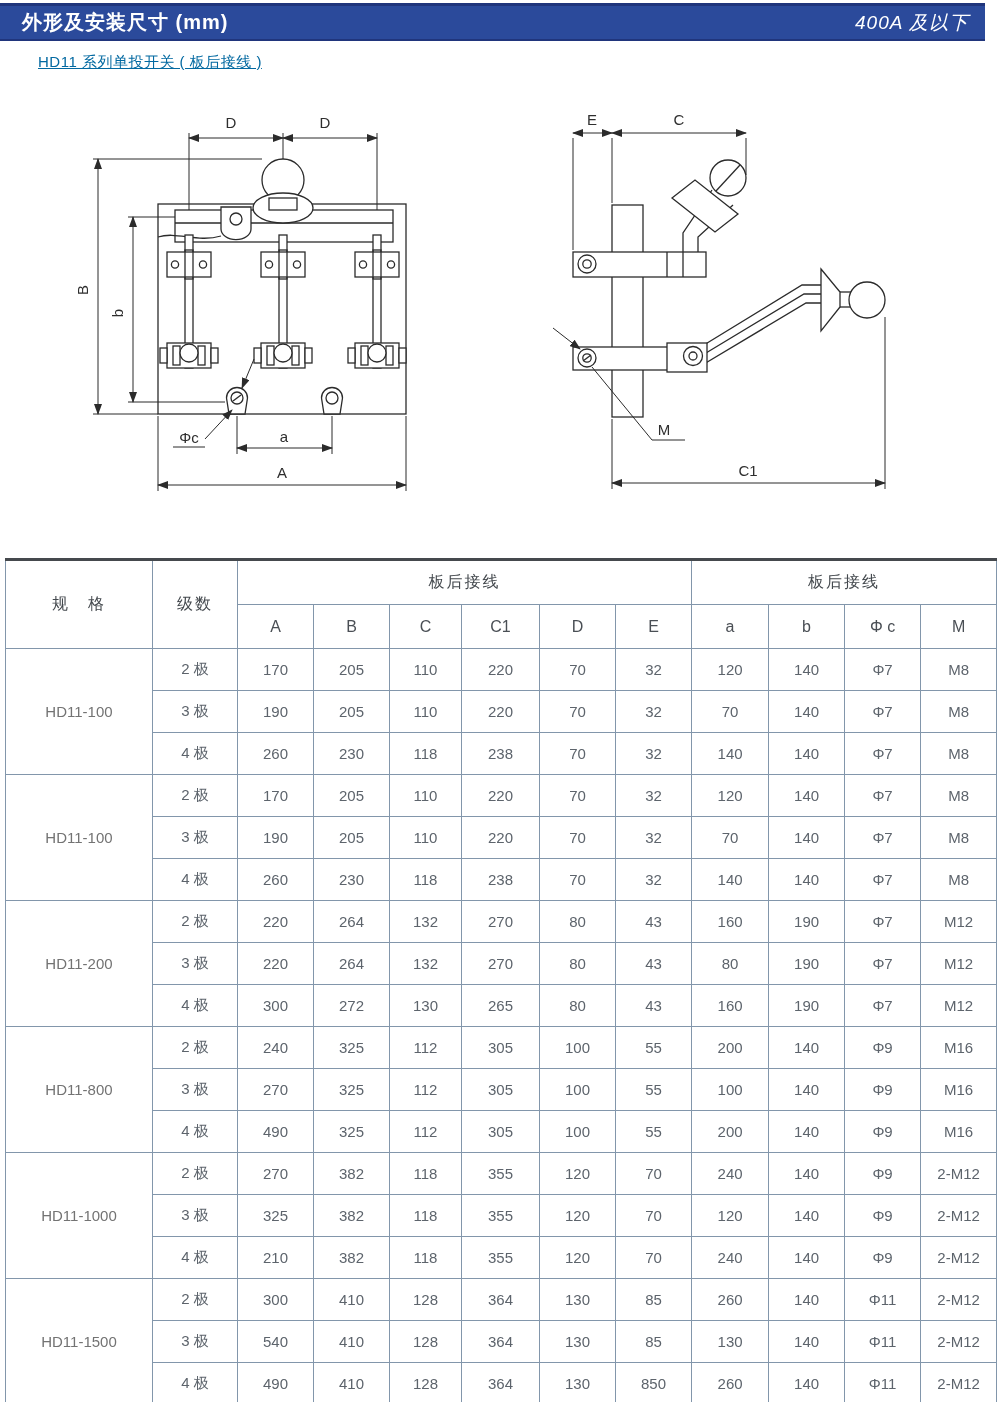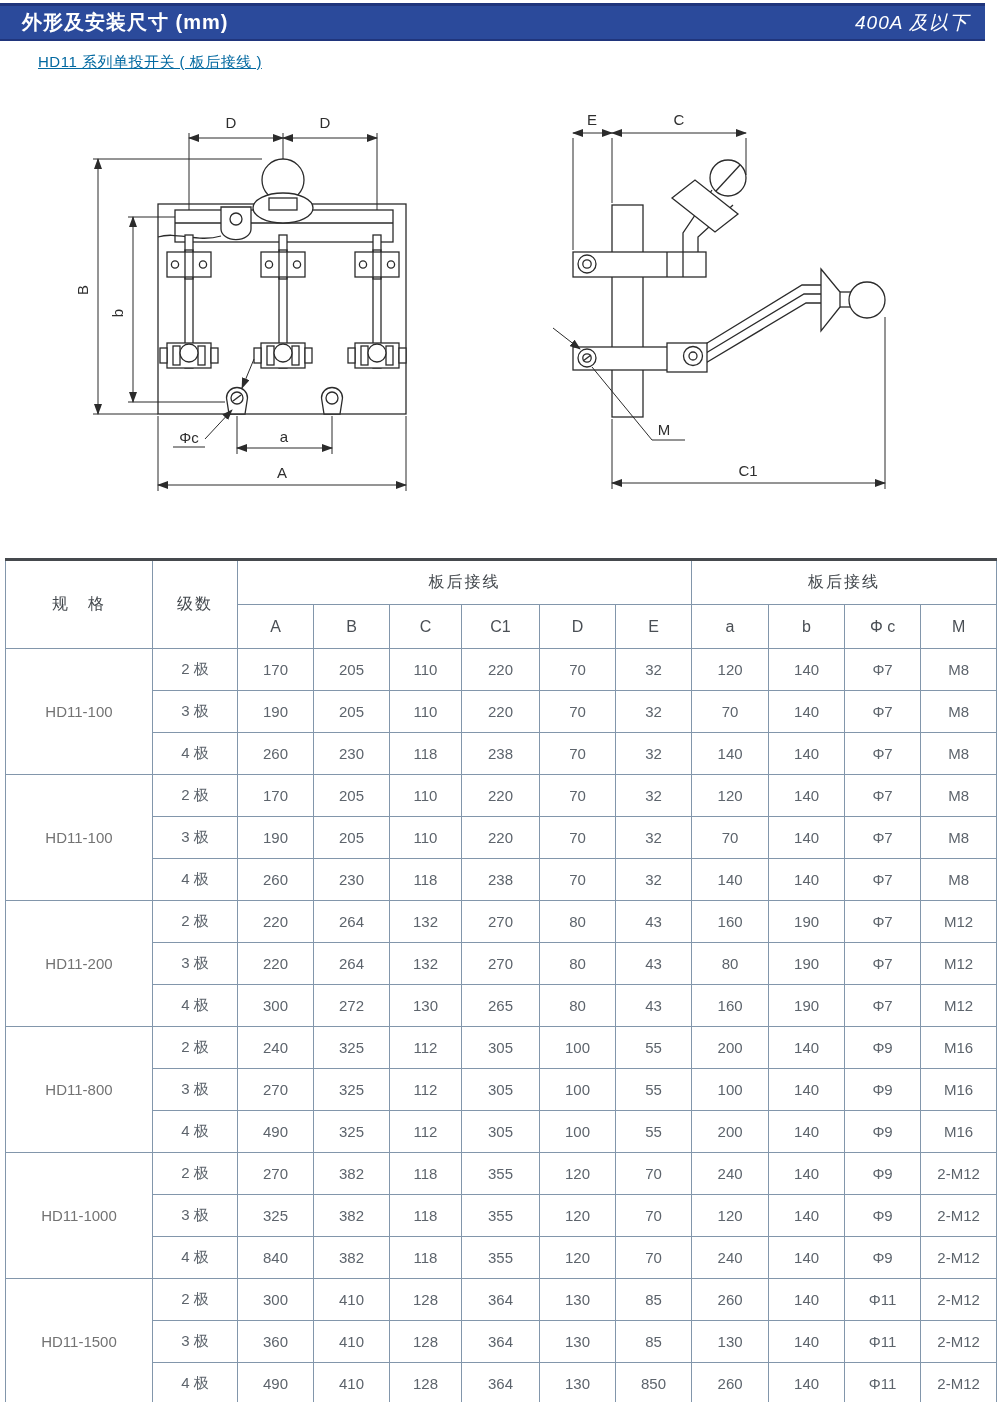--- a/index.html
+++ b/index.html
@@ -448,21 +448,21 @@
           <td>355</td>
           <td>120</td>
           <td>70</td>
           <td>120</td>
           <td>140</td>
           <td>Φ9</td>
           <td>2-M12</td>
         </tr>
         <tr>
           <td>4 极</td>
-          <td>840</td>
+          <td>210</td>
           <td>382</td>
           <td>118</td>
           <td>355</td>
           <td>120</td>
           <td>70</td>
           <td>240</td>
           <td>140</td>
           <td>Φ9</td>
           <td>2-M12</td>
         </tr>
@@ -475,21 +475,21 @@
           <td>364</td>
           <td>130</td>
           <td>85</td>
           <td>260</td>
           <td>140</td>
           <td>Φ11</td>
           <td>2-M12</td>
         </tr>
         <tr>
           <td>3 极</td>
-          <td>360</td>
+          <td>540</td>
           <td>410</td>
           <td>128</td>
           <td>364</td>
           <td>130</td>
           <td>85</td>
           <td>130</td>
           <td>140</td>
           <td>Φ11</td>
           <td>2-M12</td>
         </tr>

